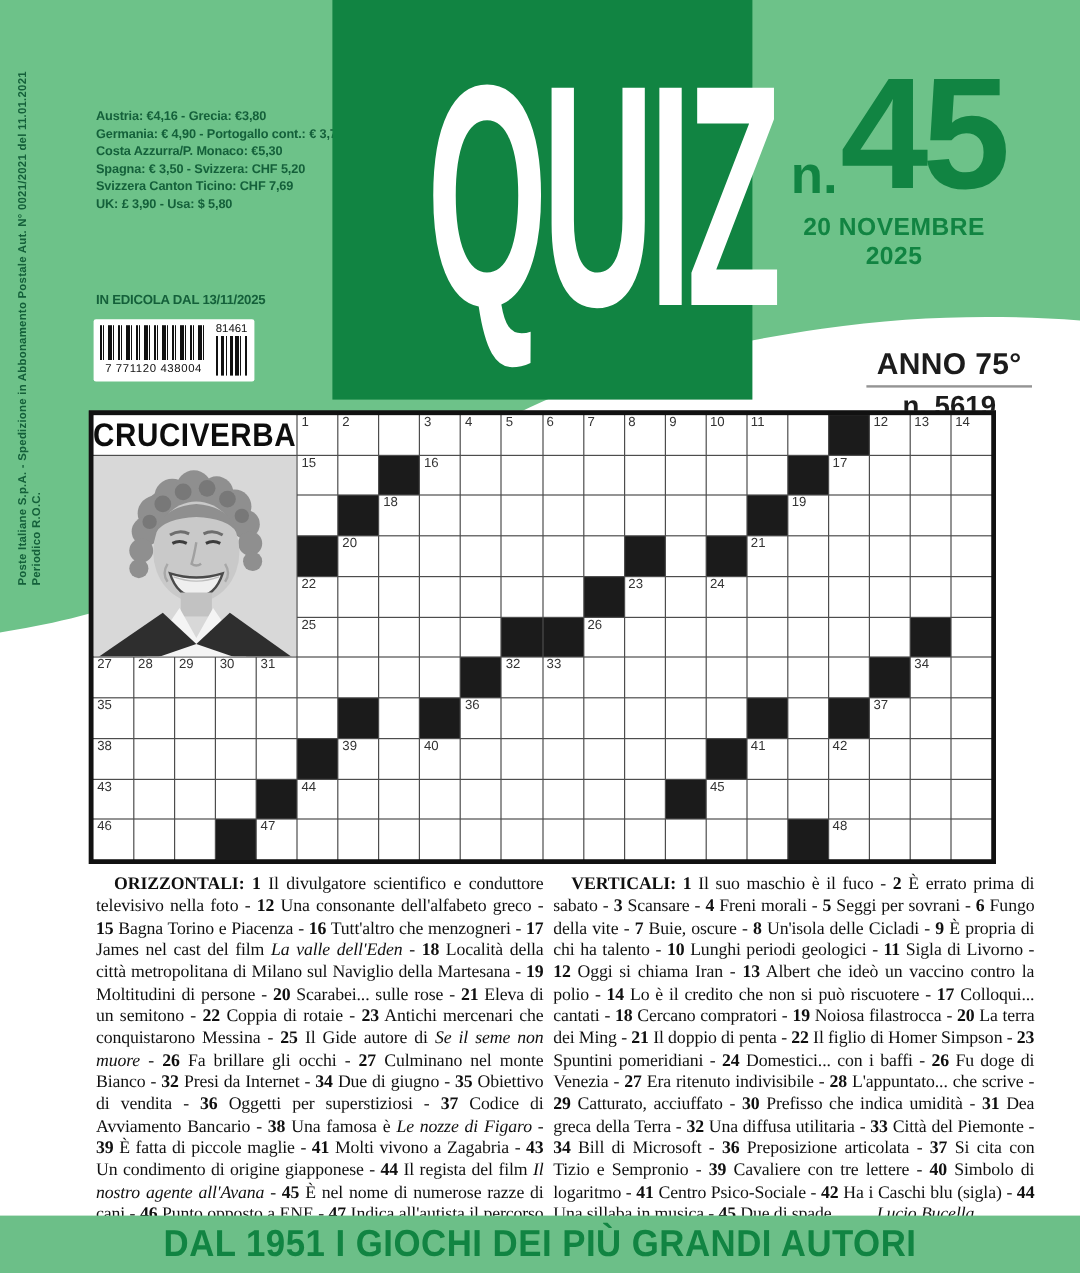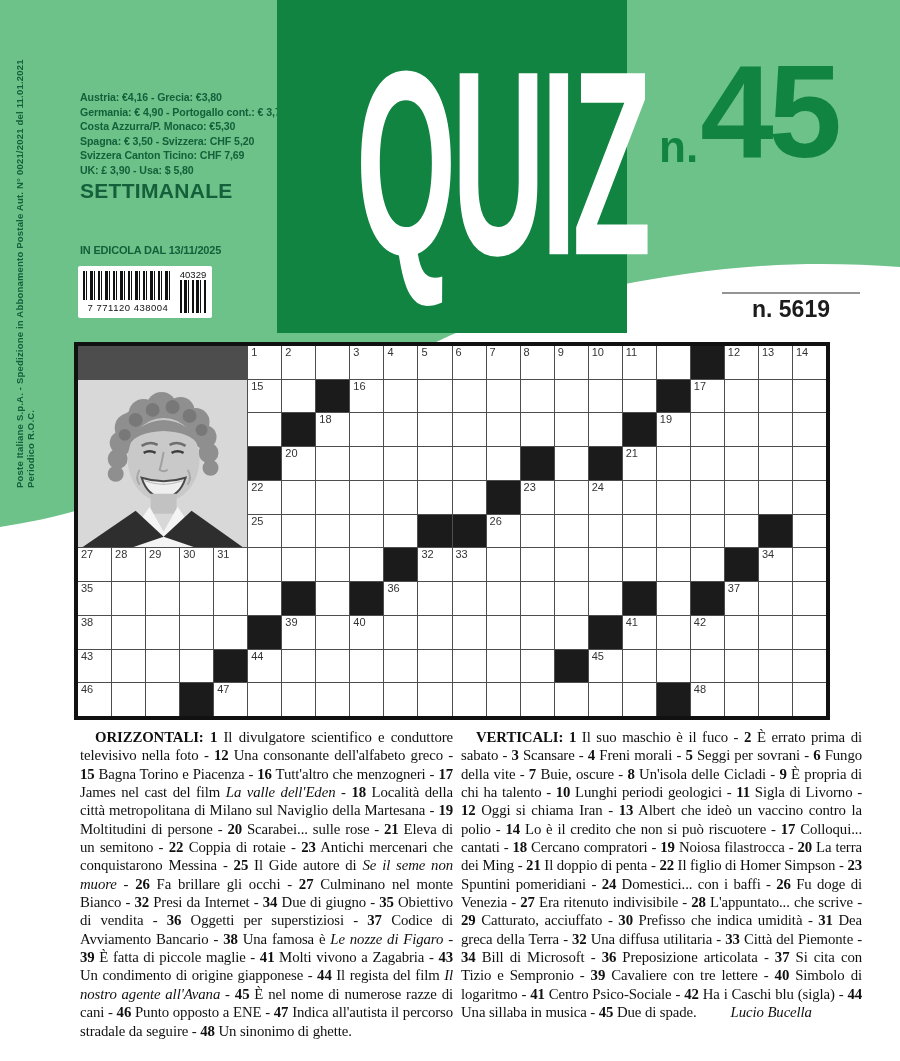--- a/index.html
+++ b/index.html
@@ -87,47 +87,51 @@
   <div class="prices">
     <div>Austria: €4,16 - Grecia: €3,80</div>
     <div>Germania: € 4,90 - Portogallo cont.: € 3,70</div>
     <div>Costa Azzurra/P. Monaco: €5,30</div>
     <div>Spagna: € 3,50 - Svizzera: CHF 5,20</div>
     <div>Svizzera Canton Ticino: CHF 7,69</div>
     <div>UK: £ 3,90 - Usa: $ 5,80</div>
   </div>
 
   <div class="freq">
-    <div>SETTIMANALE</div>
   </div>
 
   <div class="onsale">IN EDICOLA DAL 13/11/2025</div>
 
   <div class="barcode">
     <div class="bc-main"></div>
     <div class="bc-ean">7 771120 438004</div>
-    <div class="bc-addon-num">40329</div>
+    <div class="bc-addon-num">81461</div>
     <div class="bc-addon"></div>
   </div>
 
   <div class="logo-box">
     <div class="logo-quiz">QUIZ</div>
   </div>
 
   <div class="issue">
     <span class="npfx">n.</span>
     <span class="num">45</span>
   </div>
+  <div class="issue-date">20 NOVEMBRE 2025</div>
 
   <div class="anno">
+    <div class="a1">ANNO 75°</div>
     <hr class="rule">
     <div class="a2">n. 5619</div>
   </div>
 
   <div class="grid" id="grid">
+    <div class="gtitle">
+      <span>CRUCIVERBA</span>
+    </div>
     <div class="gphoto">
       <svg viewBox="0 0 170 168" preserveAspectRatio="xMidYMid slice" aria-hidden="true">
         <rect width="170" height="168" fill="#d8d8d8"></rect>
         <ellipse cx="86" cy="46" rx="44" ry="24" fill="#8f8f8f"></ellipse>
         <g fill="#8f8f8f">
           <circle cx="52" cy="48" r="15"></circle>
             <circle cx="66" cy="34" r="15"></circle>
           <circle cx="84" cy="27" r="15"></circle>
             <circle cx="103" cy="31" r="14"></circle>
           <circle cx="118" cy="42" r="14"></circle>
@@ -469,14 +473,17 @@
         <span class="cnum">48</span>
       </div>
       <div class="cell" style="grid-area: 11 / 20;"></div>
       <div class="cell" style="grid-area: 11 / 21;"></div>
       <div class="cell" style="grid-area: 11 / 22;"></div>
     </div>
 
   <div class="clues" id="across"><span class="b">ORIZZONTALI: 1</span><span> Il divulgatore scientifico e conduttore televisivo nella foto - </span><span class="b">12</span><span> Una consonante dell'alfabeto greco - </span><span class="b">15</span><span> Bagna Torino e Piacenza - </span><span class="b">16</span><span> Tutt'altro che menzogneri - </span><span class="b">17</span><span> James nel cast del film </span><span class="i">La valle dell'Eden</span><span> - </span><span class="b">18</span><span> Località della città metropolitana di Milano sul Naviglio della Martesana - </span><span class="b">19</span><span> Moltitudini di persone - </span><span class="b">20</span><span> Scarabei... sulle rose - </span><span class="b">21</span><span> Eleva di un semitono - </span><span class="b">22</span><span> Coppia di rotaie - </span><span class="b">23</span><span> Antichi mercenari che conquistarono Messina - </span><span class="b">25</span><span> Il Gide autore di </span><span class="i">Se il seme non muore</span><span> - </span><span class="b">26</span><span> Fa brillare gli occhi - </span><span class="b">27</span><span> Culminano nel monte Bianco - </span><span class="b">32</span><span> Presi da Internet - </span><span class="b">34</span><span> Due di giugno - </span><span class="b">35</span><span> Obiettivo di vendita - </span><span class="b">36</span><span> Oggetti per superstiziosi - </span><span class="b">37</span><span> Codice di Avviamento Bancario - </span><span class="b">38</span><span> Una famosa è </span><span class="i">Le nozze di Figaro</span><span> - </span><span class="b">39</span><span> È fatta di piccole maglie - </span><span class="b">41</span><span> Molti vivono a Zagabria - </span><span class="b">43</span><span> Un condimento di origine giapponese - </span><span class="b">44</span><span> Il regista del film </span><span class="i">Il nostro agente all'Avana</span><span> - </span><span class="b">45</span><span> È nel nome di numerose razze di cani - </span><span class="b">46</span><span> Punto opposto a ENE - </span><span class="b">47</span><span> Indica all'autista il percorso stradale da seguire - </span><span class="b">48</span><span> Un sinonimo di ghette.</span></div>
   <div class="clues" id="down"><span class="b">VERTICALI: 1</span><span> Il suo maschio è il fuco - </span><span class="b">2</span><span> È errato prima di sabato - </span><span class="b">3</span><span> Scansare - </span><span class="b">4</span><span> Freni morali - </span><span class="b">5</span><span> Seggi per sovrani - </span><span class="b">6</span><span> Fungo della vite - </span><span class="b">7</span><span> Buie, oscure - </span><span class="b">8</span><span> Un'isola delle Cicladi - </span><span class="b">9</span><span> È propria di chi ha talento - </span><span class="b">10</span><span> Lunghi periodi geologici - </span><span class="b">11</span><span> Sigla di Livorno - </span><span class="b">12</span><span> Oggi si chiama Iran - </span><span class="b">13</span><span> Albert che ideò un vaccino contro la polio - </span><span class="b">14</span><span> Lo è il credito che non si può riscuotere - </span><span class="b">17</span><span> Colloqui... cantati - </span><span class="b">18</span><span> Cercano compratori - </span><span class="b">19</span><span> Noiosa filastrocca - </span><span class="b">20</span><span> La terra dei Ming - </span><span class="b">21</span><span> Il doppio di penta - </span><span class="b">22</span><span> Il figlio di Homer Simpson - </span><span class="b">23</span><span> Spuntini pomeridiani - </span><span class="b">24</span><span> Domestici... con i baffi - </span><span class="b">26</span><span> Fu doge di Venezia - </span><span class="b">27</span><span> Era ritenuto indivisibile - </span><span class="b">28</span><span> L'appuntato... che scrive - </span><span class="b">29</span><span> Catturato, acciuffato - </span><span class="b">30</span><span> Prefisso che indica umidità - </span><span class="b">31</span><span> Dea greca della Terra - </span><span class="b">32</span><span> Una diffusa utilitaria - </span><span class="b">33</span><span> Città del Piemonte - </span><span class="b">34</span><span> Bill di Microsoft - </span><span class="b">36</span><span> Preposizione articolata - </span><span class="b">37</span><span> Si cita con Tizio e Sempronio - </span><span class="b">39</span><span> Cavaliere con tre lettere - </span><span class="b">40</span><span> Simbolo di logaritmo - </span><span class="b">41</span><span> Centro Psico-Sociale - </span><span class="b">42</span><span> Ha i Caschi blu (sigla) - </span><span class="b">44</span><span> Una sillaba in musica - </span><span class="b">45</span><span> Due di spade.</span><span class="author">Lucio Bucella</span></div>
 
+  <div class="footer">
+    <span>DAL 1951 I GIOCHI DEI PIÙ GRANDI AUTORI</span>
+  </div>
 
 </div>
 
 </body></html>

